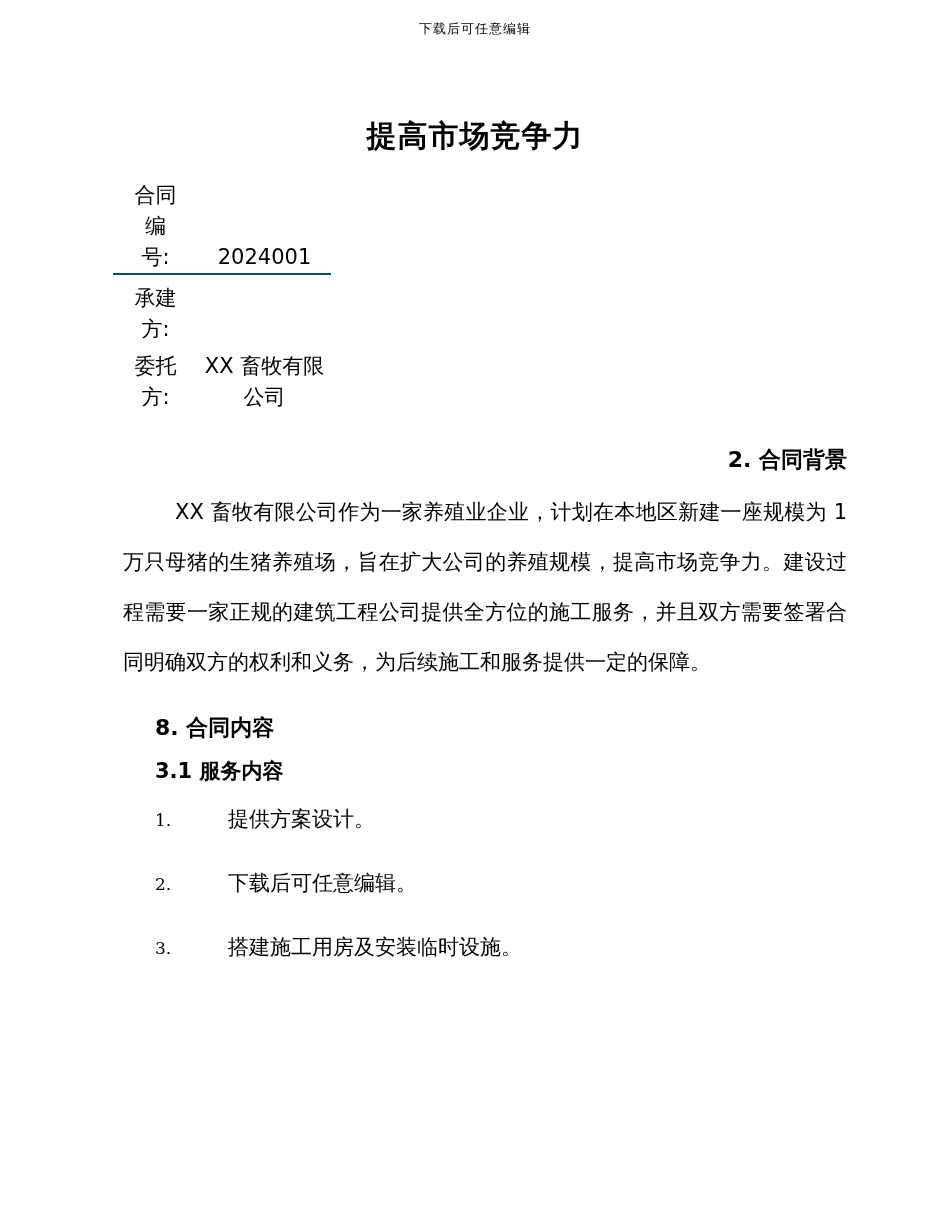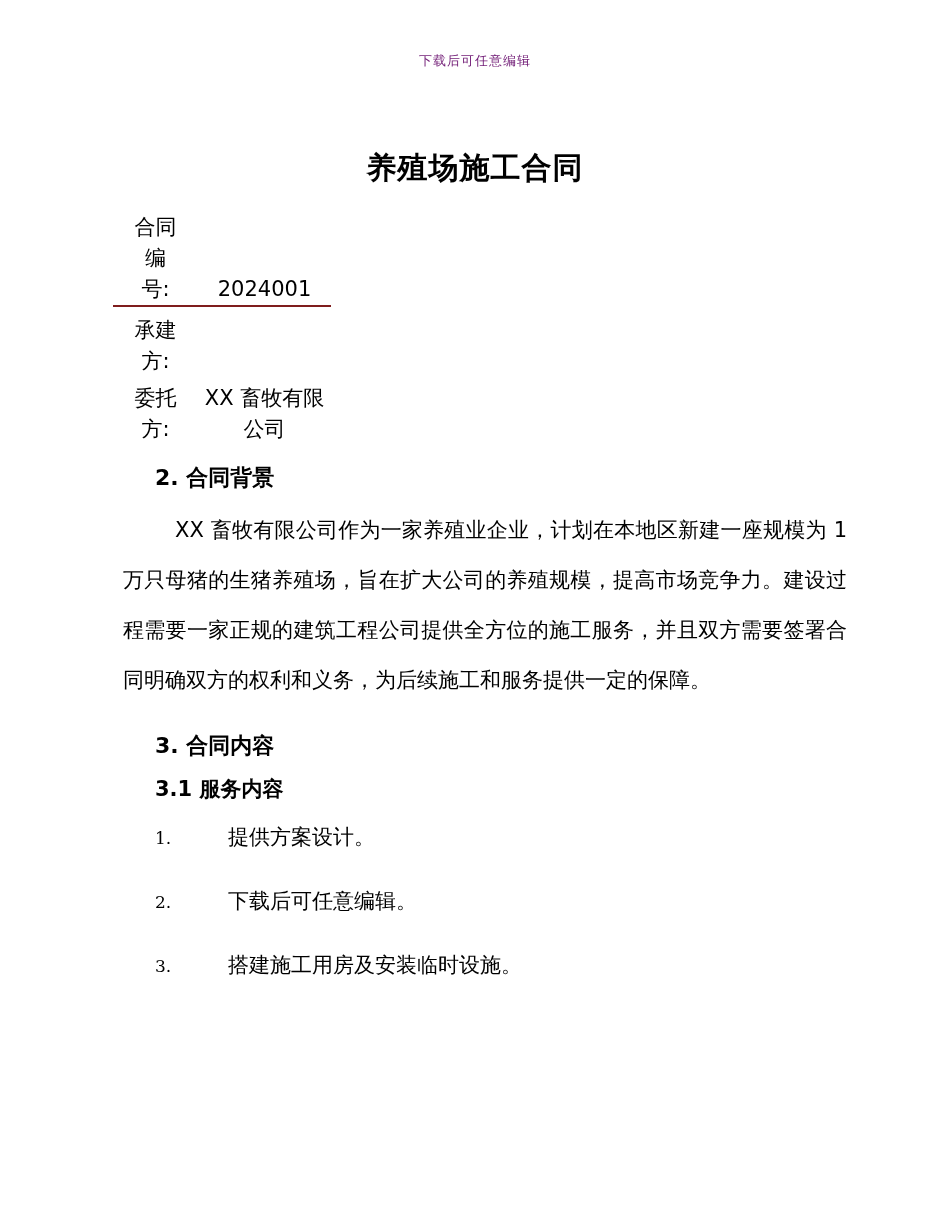--- a/index.html
+++ b/index.html
@@ -11,42 +11,42 @@
   }
   .page {
     position: relative;
     width: 950px;
     height: 1230px;
     background: #ffffff;
     overflow: hidden;
     padding: 0 103px;
   }
   .header-note {
-    margin-top: 52px;
+    margin-top: 20px;
     text-align: center;
     font-size: 13px;
     letter-spacing: 1px;
-    color: #701a75;
+    color: #000000;
   }
   .doc-title {
     margin-top: 78px;
     text-align: center;
     font-size: 30px;
     font-weight: bold;
     line-height: 40px;
     letter-spacing: 1px;
   }
   .sec-heading {
     margin-left: 52px;
     font-size: 22px;
     font-weight: bold;
     line-height: 30px;
   }
   .h-sec1 { margin-top: 14px; }
-  .h-sec2 { margin-top: 12px; }
+  .h-sec2 { margin-top: 26px; text-align: right; }
   .h-sec3 { margin-top: 26px; }
   .sub-heading {
     margin-left: 52px;
     margin-top: 14px;
     font-size: 21px;
     font-weight: bold;
     line-height: 28px;
   }
   
   .info-table {
@@ -54,21 +54,21 @@
     margin-top: 24px;
     width: 218px;
     display: flex;
     flex-direction: column;
   }
   .info-row {
     display: flex;
     margin-bottom: 6px;
   }
   .info-row.bordered {
-    border-bottom: 2px solid #7f1d1d;
+    border-bottom: 2px solid #0c4a6e;
     padding-bottom: 0px;
     margin-bottom: 8px;
   }
   .cell {
     font-size: 21px;
     line-height: 31px;
     white-space: pre-line;
     text-align: center;
   }
   .cell-label { width: 85px; }
@@ -106,21 +106,21 @@
     line-height: 24px;
   }
 </style>
 </head>
 <body>
 
 <div class="page">
 
   <div class="header-note">下载后可任意编辑</div>
 
-  <div class="doc-title">养殖场施工合同</div>
+  <div class="doc-title">提高市场竞争力</div>
 
 
   <div class="info-table">
     <div class="info-row bordered value-bottom">
       <div class="cell cell-label">合同
 编
 号:</div>
       <div class="cell cell-value">2024001</div>
     </div>
     <div class="info-row value-top">
@@ -132,21 +132,21 @@
 方:</div>
       <div class="cell cell-value">XX 畜牧有限
 公司</div>
     </div>
   </div>
 
   <div class="sec-heading h-sec2">2. 合同背景</div>
 
   <div class="body-para">XX 畜牧有限公司作为一家养殖业企业，计划在本地区新建一座规模为 1 万只母猪的生猪养殖场，旨在扩大公司的养殖规模，提高市场竞争力。建设过程需要一家正规的建筑工程公司提供全方位的施工服务，并且双方需要签署合同明确双方的权利和义务，为后续施工和服务提供一定的保障。</div>
 
-  <div class="sec-heading h-sec3">3. 合同内容</div>
+  <div class="sec-heading h-sec3">8. 合同内容</div>
 
   <div class="sub-heading">3.1 服务内容</div>
 
   <div class="service-list">
     <div class="service-item">
       <span class="service-num">1.</span>
       <span class="service-text">提供方案设计。</span>
     </div>
     <div class="service-item">
       <span class="service-num">2.</span>

